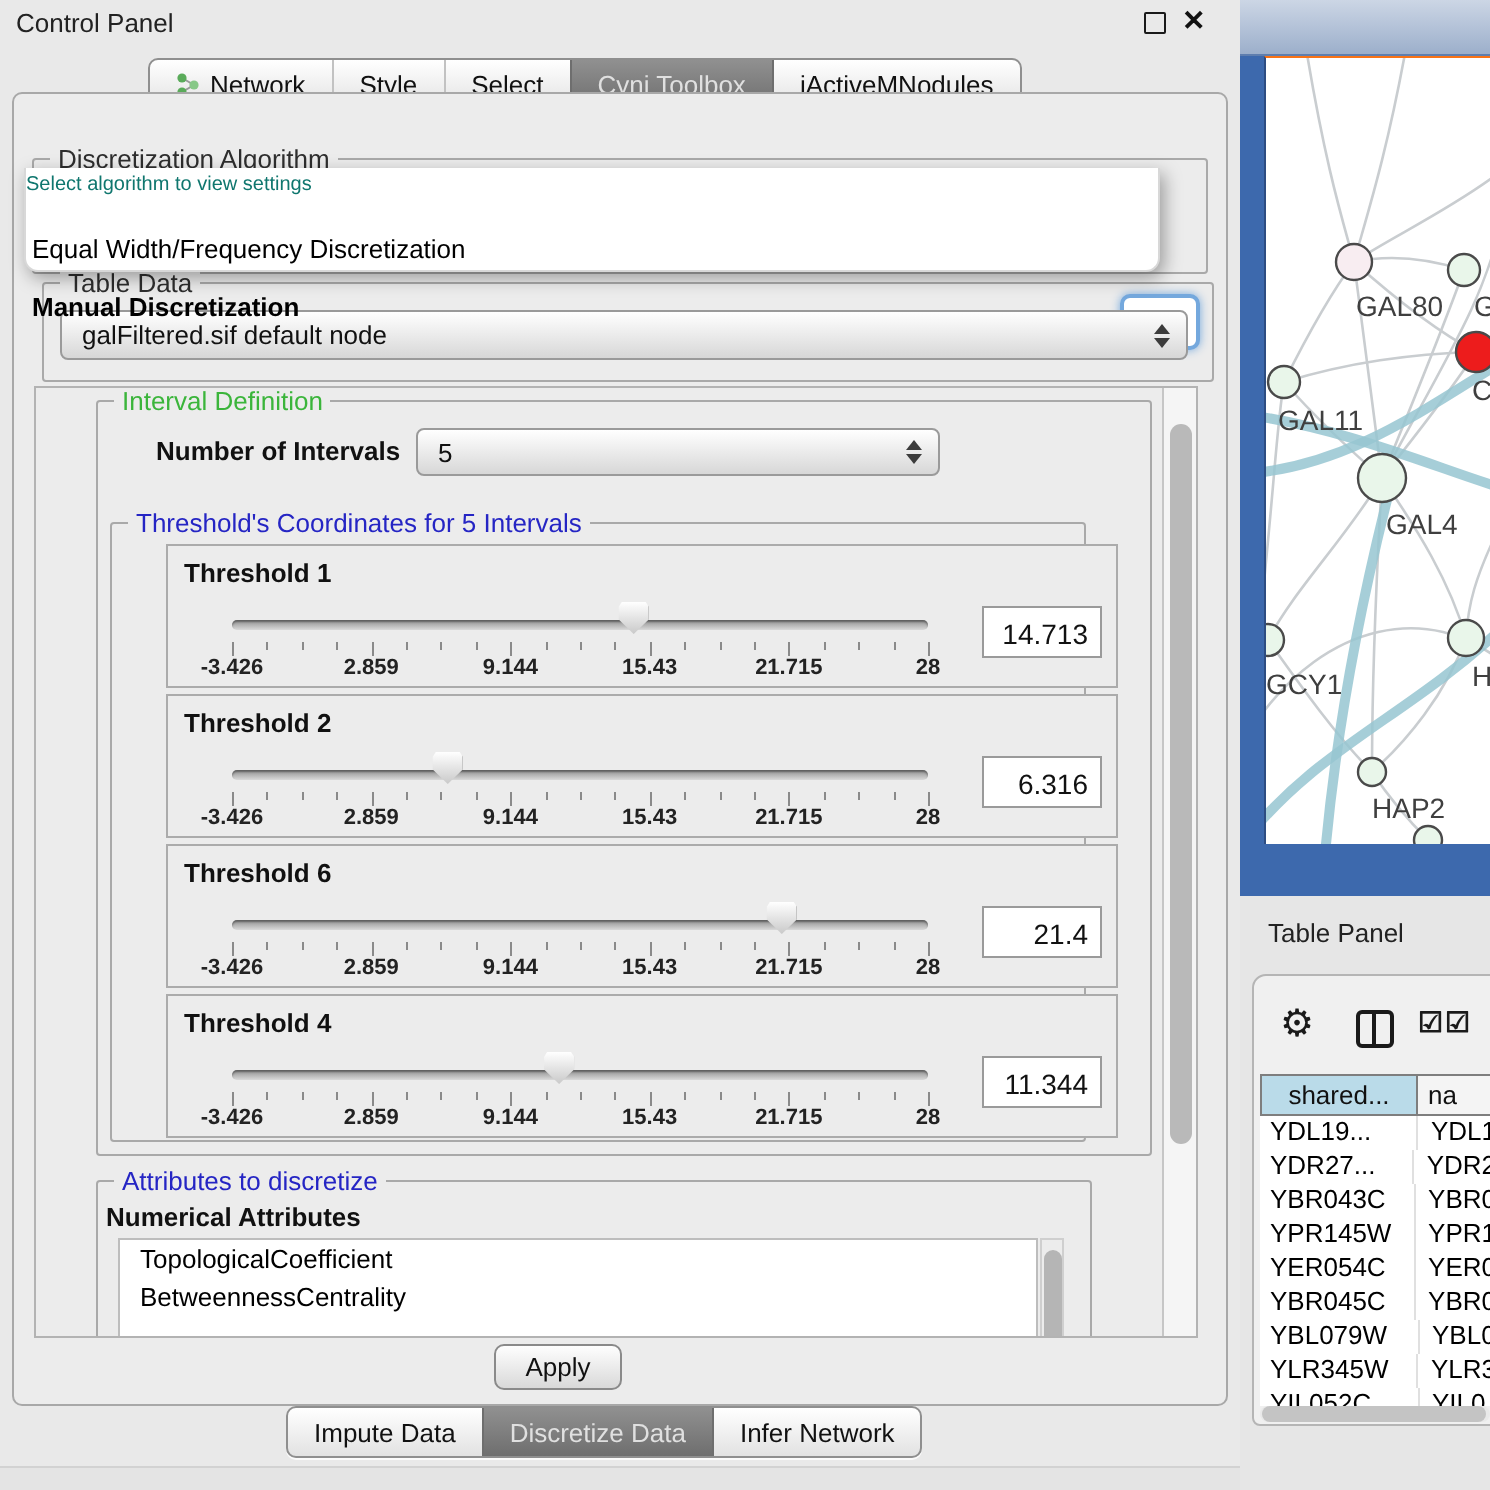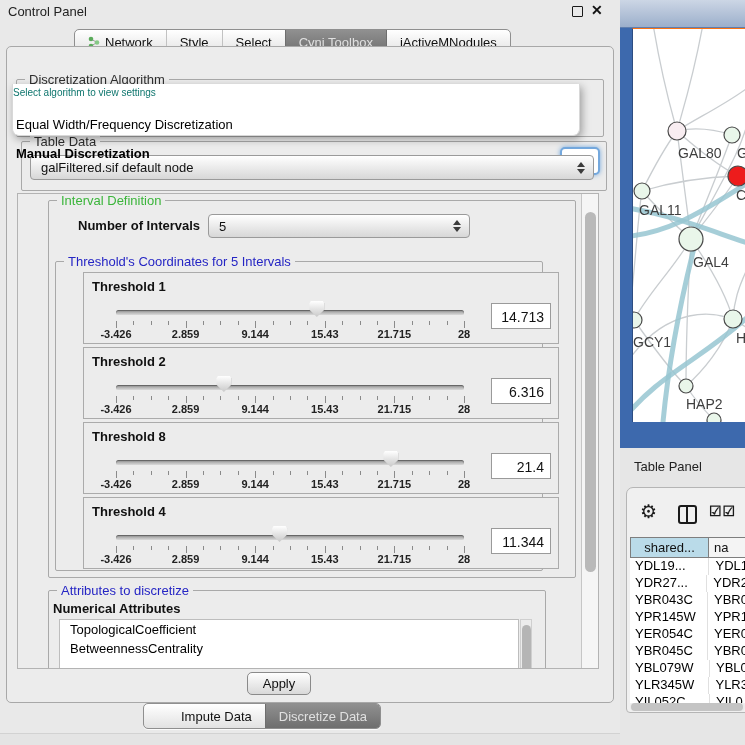--- a/index.html
+++ b/index.html
@@ -235,21 +235,21 @@
                 <div class="tick-label" style="left: 0px;">-3.426</div>
                 <div class="tick-label" style="left: 69.6px;">2.859</div>
                 <div class="tick-label" style="left: 139.2px;">9.144</div>
                 <div class="tick-label" style="left: 208.8px;">15.43</div>
                 <div class="tick-label" style="left: 278.4px;">21.715</div>
                 <div class="tick-label" style="left: 348px;">28</div>
                 <div class="thumb" style="left: 132.379px;"></div>
                 <div class="valbox">6.316</div>
               </div>
               <div class="thr" style="top: 160px;">
-                <div class="thr-label">Threshold 8</div>
+                <div class="thr-label">Threshold 6</div>
                 <div class="track"></div>
                 <div class="tick" style="left: 32px; height: 7px;"></div>
                 <div class="tick" style="left: 49.4px; height: 4px;"></div>
                 <div class="tick" style="left: 66.8px; height: 4px;"></div>
                 <div class="tick" style="left: 84.2px; height: 4px;"></div>
                 <div class="tick" style="left: 101.6px; height: 7px;"></div>
                 <div class="tick" style="left: 119px; height: 4px;"></div>
                 <div class="tick" style="left: 136.4px; height: 4px;"></div>
                 <div class="tick" style="left: 153.8px; height: 4px;"></div>
                 <div class="tick" style="left: 171.2px; height: 7px;"></div>
@@ -332,26 +332,29 @@
   </div>
 
   <div class="abs" id="algo-popup">
     <div id="popup-hint">Select algorithm to view settings</div>
     <div id="popup-options">
         <div class="popup-option hl" style="top: 17px;">Manual Discretization</div>
         <div class="popup-option" style="top: 33px;">Equal Width/Frequency Discretization</div>
       </div>
   </div>
 
-  <div class="abs segmented" id="bottom-tabs" style="left:143px;top:703px;padding-left:24px;">
+  <div class="abs segmented" id="bottom-tabs" style="left:143px;top:703px;">
       <div class="segment">
         <span>Impute Data</span>
       </div>
       <div class="segment selected">
         <span>Discretize Data</span>
+      </div>
+      <div class="segment">
+        <span>Infer Network</span>
       </div>
     </div>
   <div class="abs" id="bottom-divider"></div>
   <div class="abs" id="bottom-strip"></div>
 
   <div class="abs" id="net-window">
     <div id="net-titlebar"></div>
     <div id="net-canvas">
       <svg width="113" height="393" viewBox="0 0 113 393">
         <g>

